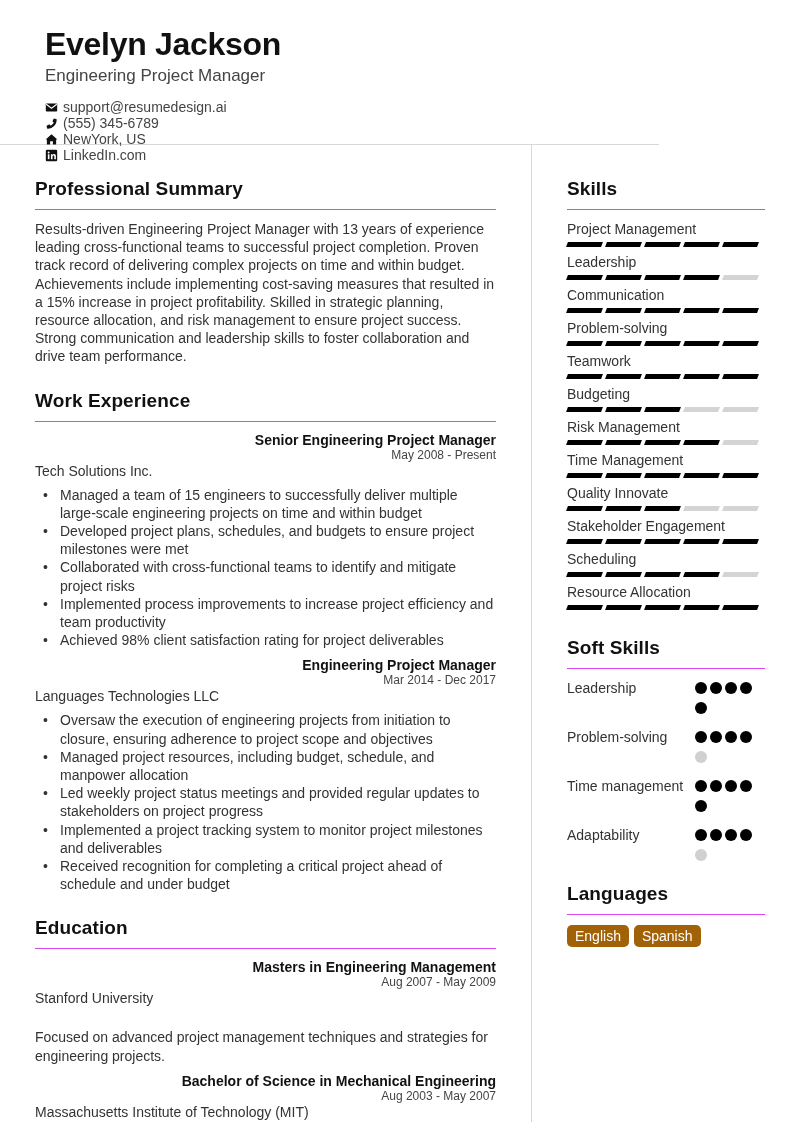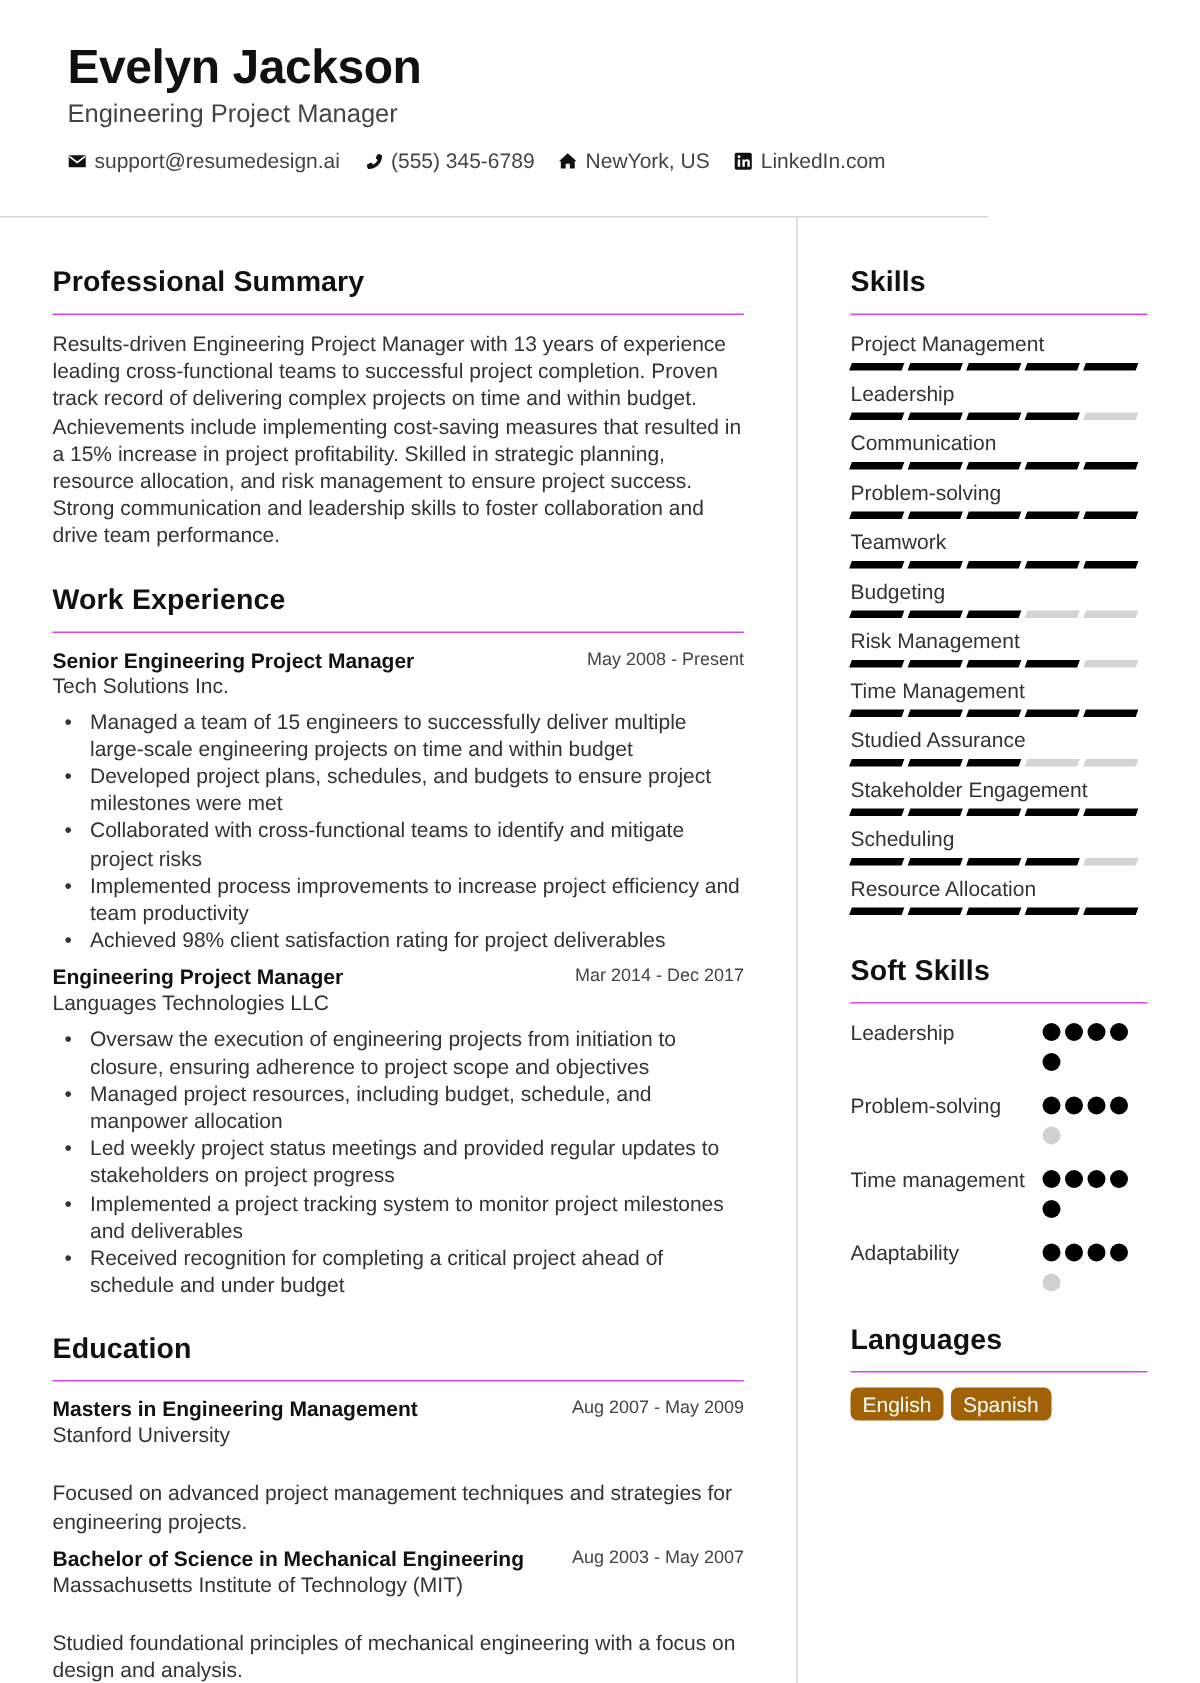--- a/index.html
+++ b/index.html
@@ -2,34 +2,34 @@
 <html><head>
 <meta charset="utf-8">
 <style>
   * { margin: 0; padding: 0; box-sizing: border-box; }
   html, body { width: 800px; height: 1122px; background: #fff; overflow: hidden; }
   body { font-family: "Liberation Sans", "DejaVu Sans", sans-serif; color: #222; position: relative; }
 
   .header { position: absolute; left: 0; top: 0; width: 659px; height: 145px; border-bottom: 1px solid #d8d8d8; }
   .name { position: absolute; left: 45px; top: 26px; font-size: 32px; font-weight: 700; color: #111; letter-spacing: -0.3px; }
   .title { position: absolute; left: 45px; top: 66px; font-size: 17px; color: #444; }
-  .contacts { position: absolute; left: 45px; top: 99px; display: flex; font-size: 14px; color: #444; }
+  .contacts { position: absolute; left: 45px; top: 99px; display: flex; font-size: 14px; color: #444; flex-direction: column; }
   .contact { display: flex; align-items: center; margin-right: 16px; }
   .contact svg { width: 13px; height: 13px; margin-right: 5px; }
 
   .divider { position: absolute; left: 531px; top: 145px; width: 1px; height: 977px; background: #d8d8d8; }
 
   .left { position: absolute; left: 35px; top: 178px; width: 461px; }
   .right { position: absolute; left: 567px; top: 178px; width: 198px; }
 
   .sec-title { font-size: 19px; font-weight: 700; color: #111; padding-bottom: 9px; border-bottom: 1px solid #d946ef; margin-bottom: 10px; letter-spacing: 0.1px; }
   .para { font-size: 14px; line-height: 18.2px; color: #333; }
 
   .job { margin-bottom: 8px; }
-  .job-head { display: flex; justify-content: space-between; align-items: flex-start; }
+  .job-head { display: flex; justify-content: space-between; align-items: flex-end; flex-direction: column; }
   .job-role { font-size: 14px; font-weight: 700; color: #111; }
   .job-date { font-size: 12px; color: #444; }
   .job-org { font-size: 14px; color: #333; line-height: 18px; margin-bottom: 6px; }
   ul.bullets { list-style: none; padding-left: 25px; }
   ul.bullets li { position: relative; font-size: 14px; line-height: 18.2px; color: #333; }
   ul.bullets li::before { content: "•"; position: absolute; left: -17px; top: 0; color: #333; }
 
   .edu { margin-bottom: 8px; }
   .edu-desc { font-size: 14px; line-height: 18.2px; color: #333; margin-top: 21px; }
 
@@ -227,21 +227,21 @@
           <div class="skill-label">Time Management</div>
           <div class="bars">
             <span class="bar"></span>
             <span class="bar"></span>
             <span class="bar"></span>
             <span class="bar"></span>
             <span class="bar"></span>
           </div>
         </div>
         <div class="skill">
-          <div class="skill-label">Studied Assurance</div>
+          <div class="skill-label">Quality Innovate</div>
           <div class="bars">
             <span class="bar"></span>
             <span class="bar"></span>
             <span class="bar"></span>
             <span class="bar off"></span>
             <span class="bar off"></span>
           </div>
         </div>
         <div class="skill">
           <div class="skill-label">Stakeholder Engagement</div>

